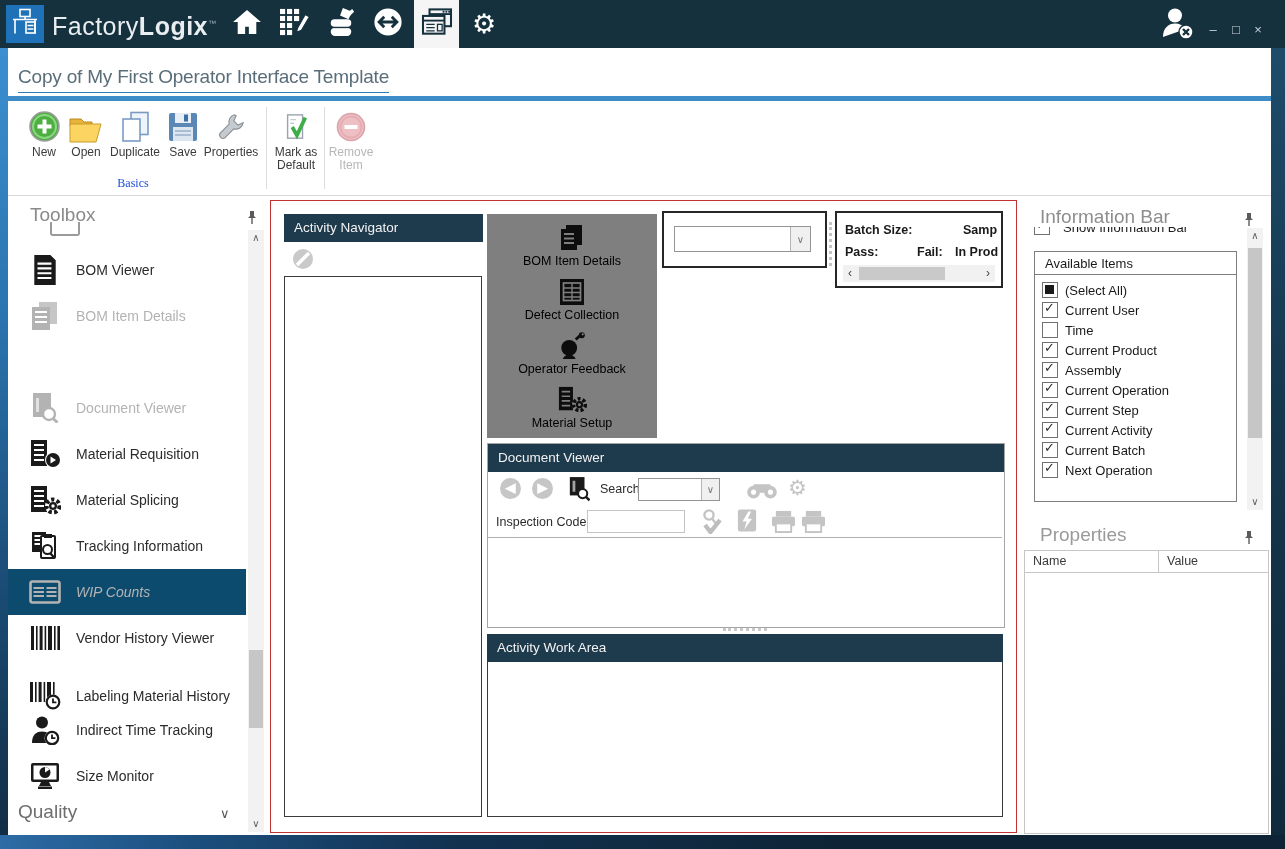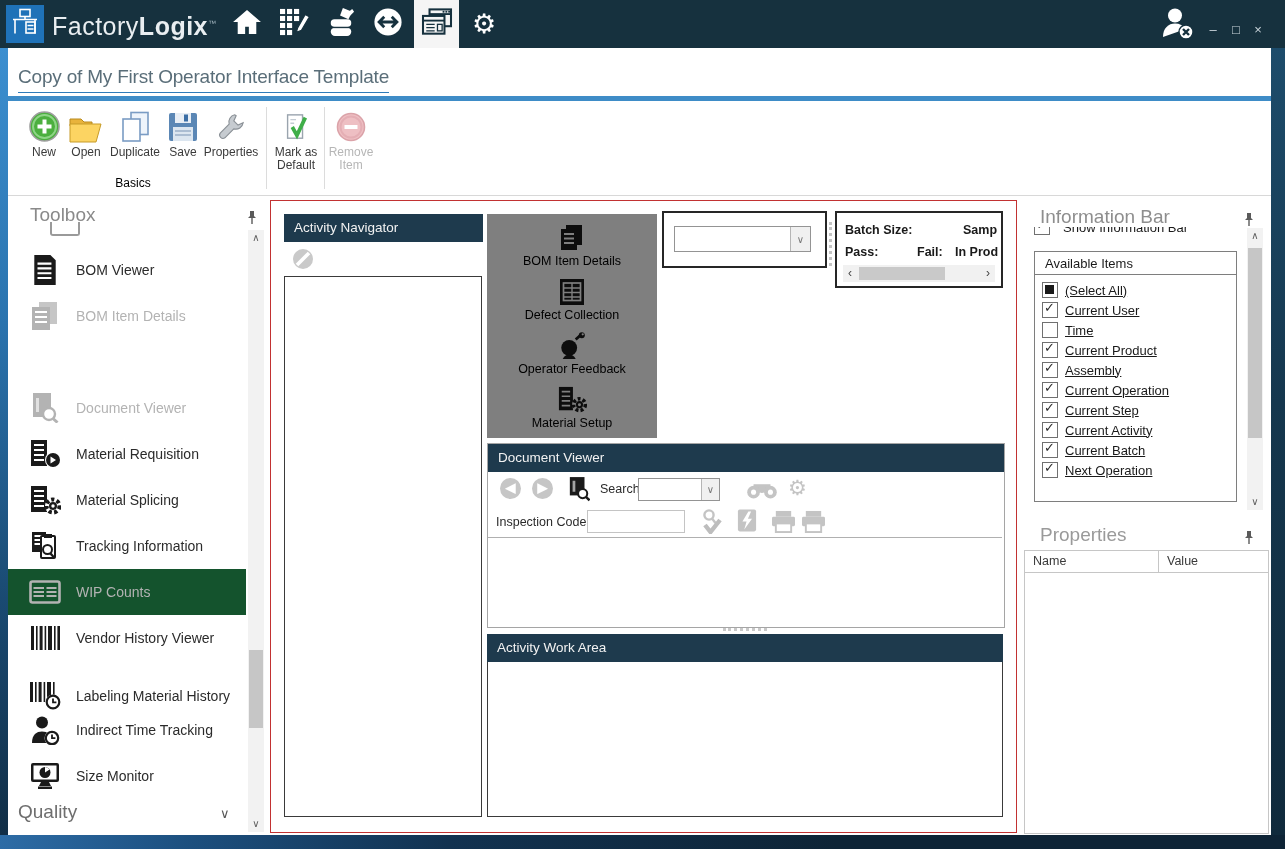--- a/index.html
+++ b/index.html
@@ -30,31 +30,31 @@
   
   #template-title{left:18px;top:66px;font-size:19px;color:#5a6e79;letter-spacing:-.2px;
     border-bottom:1px solid #2e7bb9;padding-bottom:4px;}
   #blue-rule{left:0;top:96px;width:1285px;height:5px;background:#3e8cc7;}
   #ribbon{left:8px;top:101px;width:1263px;height:94px;background:#ffffff;border-bottom:1px solid #d8d8d8;}
   .rbtn{top:8px;text-align:center;}
   .rbtn .ric{height:34px;display:flex;align-items:flex-end;justify-content:center;}
   .rbtn .rlabel{margin-top:3px;font-size:12px;color:#3b3b3b;line-height:13px;}
   .rbtn.disabled .rlabel{color:#b6b6b6;}
   .rsep{top:6px;width:1px;height:82px;background:#dcdcdc;}
-  #ribbon-group-label{left:0;top:75px;width:250px;text-align:center;font-size:12px;color:#000000;}
+  #ribbon-group-label{left:0;top:75px;width:250px;text-align:center;font-size:12px;color:#1d4ed8;font-family:Liberation Serif, serif;}
 
   
   #toolbox-title{left:30px;top:204px;font-size:19px;color:#8a8a8a;}
   .pin{width:12px;height:15px;}
   .tb-row{left:8px;width:238px;height:46px;display:flex;align-items:center;}
   .tb-row .ic{width:34px;height:32px;margin-left:20px;display:flex;align-items:center;justify-content:center;color:#1a1a1a;}
   .tb-row .lb{margin-left:14px;font-size:14px;color:#2b2b2b;}
   .tb-row.disabled .ic{color:#b3b3b3;}
   .tb-row.disabled .lb{color:#b3b3b3;}
-  .tb-row.selected{background:#14532d;}
+  .tb-row.selected{background:#0c4a6e;font-style:italic;}
   #quality-hdr{left:18px;top:801px;width:228px;font-size:19px;color:#6e6e6e;}
   #quality-chev{left:220px;top:806px;font-size:13px;color:#555;}
   .sb-v{width:16px;background:#f2f2f2;}
   .sb-arrow{width:16px;height:16px;text-align:center;line-height:16px;font-size:10px;color:#606060;}
   .sb-thumb-v{left:1px;width:14px;background:#c6c6c6;}
   #partial-icon{left:50px;top:222px;width:26px;height:12px;border:2px solid #9a9a9a;border-top:none;border-radius:0 0 3px 3px;}
 
   
   #red-frame{left:270px;top:200px;width:745px;height:631px;border:1px solid #c23232;background:#ffffff;}
   .panel-hdr{background:#1e3a4d;color:#f2f2f2;font-size:13.5px;line-height:28px;padding-left:10px;height:28px;}
@@ -99,21 +99,21 @@
   #infobar-title{left:1040px;top:206px;font-size:19px;color:#8e8e8e;}
   #show-clip{left:1034px;top:227px;width:200px;height:13px;overflow:hidden;}
   #show-clip .inner{position:absolute;top:-8px;left:0;display:flex;align-items:center;}
   .cb{display:inline-block;width:14px;height:14px;border:1px solid #707070;background:#fff;position:relative;flex:none;}
   .cb .mark{position:absolute;left:1px;top:-3px;font-size:13px;color:#2b2b2b;}
   .cb .sq{position:absolute;left:2px;top:2px;width:9px;height:9px;background:#1a1a1a;}
   #avail-box{left:1034px;top:251px;width:201px;height:249px;border:1px solid #7e7e7e;background:#fff;}
   #avail-hdr{position:absolute;left:0;top:0;width:100%;height:23px;border-bottom:1px solid #7e7e7e;
     font-size:13px;color:#1a1a1a;line-height:23px;padding-left:10px;box-sizing:border-box;}
   .cbrow{position:absolute;left:7px;height:20px;display:flex;align-items:center;}
-  .cbrow .cblabel{margin-left:7px;font-size:13px;color:#1a1a1a;white-space:nowrap;text-decoration:underline;}
+  .cbrow .cblabel{margin-left:7px;font-size:13px;color:#1a1a1a;white-space:nowrap;}
 
   
   #props-title{left:1040px;top:524px;font-size:19px;color:#9a9a9a;}
   #props-table{left:1024px;top:550px;width:243px;height:282px;border:1px solid #c6c6c6;background:#fff;}
   #props-hdr{position:absolute;left:0;top:0;width:100%;height:22px;border-bottom:1px solid #c6c6c6;box-sizing:border-box;}
   #props-hdr .col{position:absolute;top:0;font-size:12.5px;color:#3a3a3a;line-height:21px;}
   #props-col-sep{position:absolute;left:133px;top:0;width:1px;height:22px;background:#c6c6c6;}
 
   .slashcircle{width:22px;height:22px;}
 </style>

